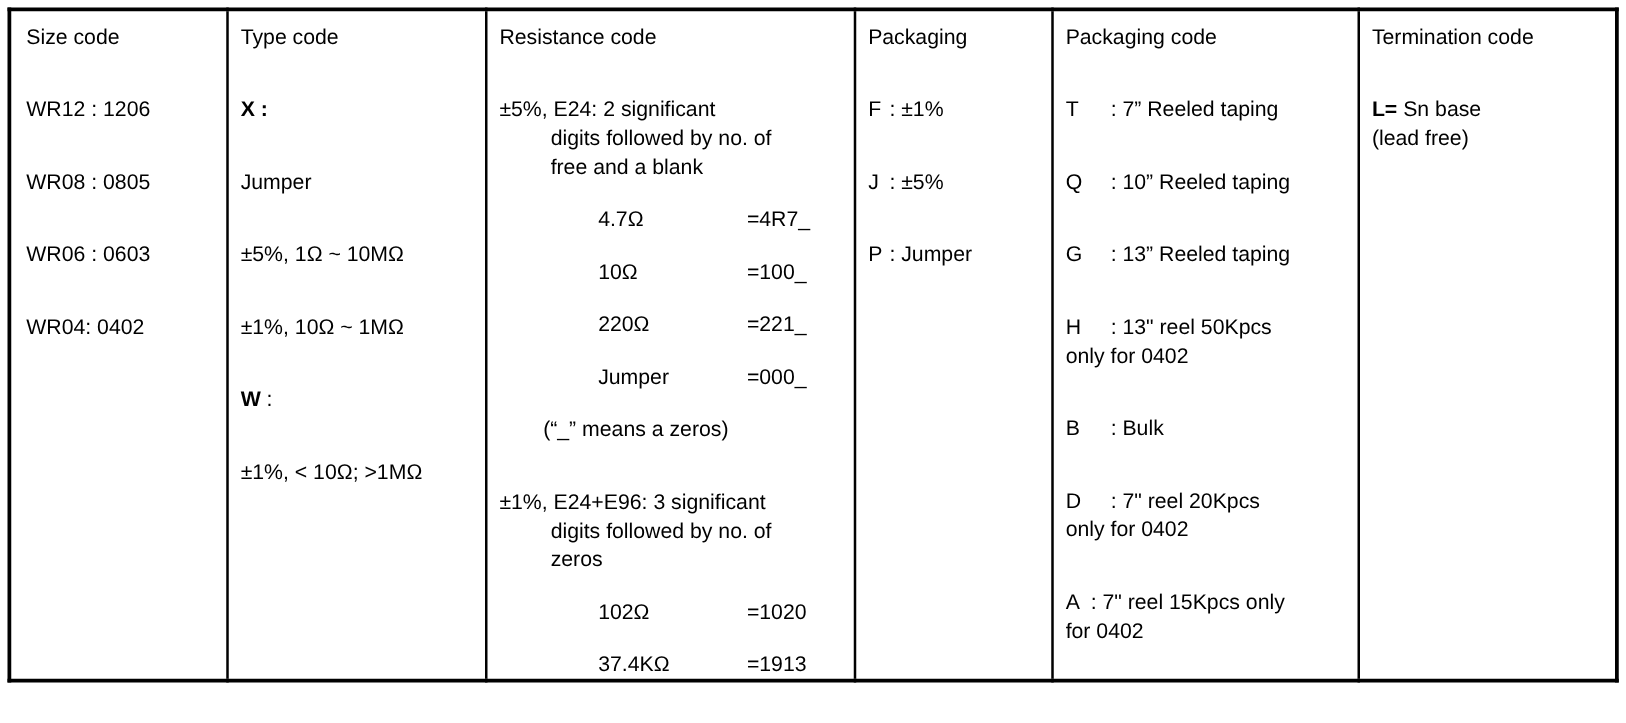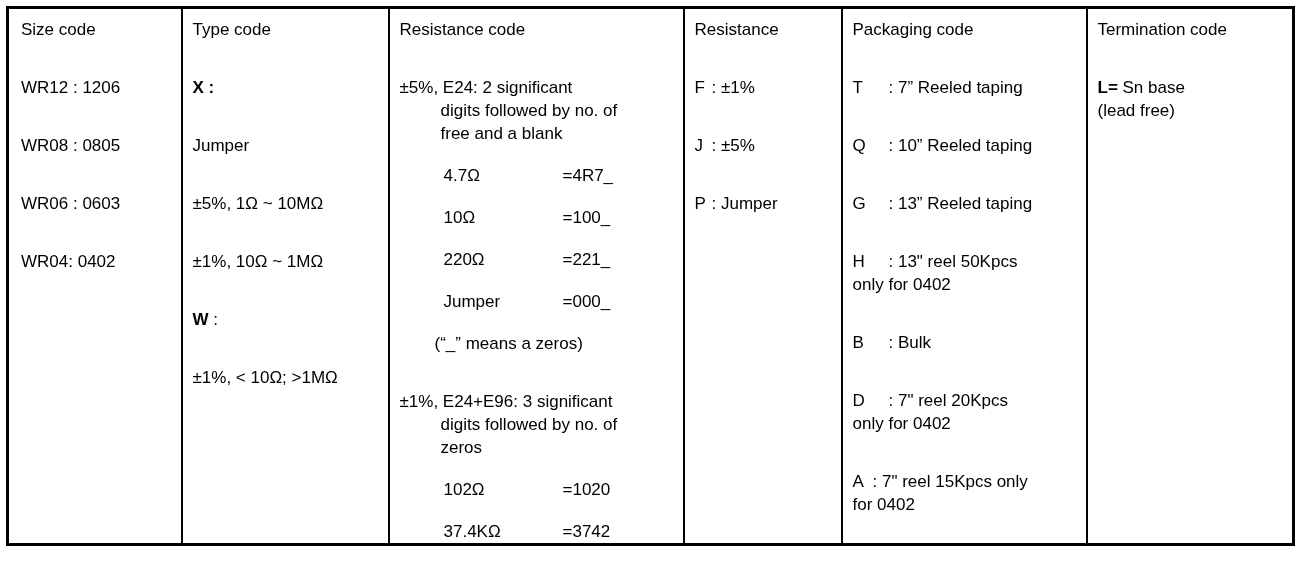--- a/index.html
+++ b/index.html
@@ -41,21 +41,21 @@
     padding: 9px 6px 0 10px;
     font-size: 17px;
     line-height: 23px;
   }
   tr.body-row td.c1 { padding-left: 12px; }
   .col-title { font-weight: normal; }
   .item { margin-top: 35px; }
   .b { font-weight: bold; }
   .cont-indent { padding-left: 41px; }
   .rc-ex { margin-top: 19px; padding-left: 44px; }
-  .rc-ex .lbl { display: inline-block; width: 119px; }
+  .rc-ex .lbl { display: inline-block; width: 119px; margin-left: 35px; }
   .rc-note { margin-top: 19px; padding-left: 35px; }
   .kv .letter { display: inline-block; width: 17px; }
   .pk .letter { display: inline-block; width: 36px; }
   .pk.narrow .letter { width: 20px; }
 </style>
 </head>
 <body>
 
 <table class="pn-table">
   <colgroup>
@@ -100,25 +100,25 @@
       <div class="rc-ex"><span class="lbl">10Ω</span><span>=100_</span></div>
       <div class="rc-ex"><span class="lbl">220Ω</span><span>=221_</span></div>
       <div class="rc-ex"><span class="lbl">Jumper</span><span>=000_</span></div>
       <div class="rc-note">(“_” means a zeros)</div>
       <div class="item">
         <div>±1%, E24+E96: 3 significant</div>
         <div class="cont-indent">digits followed by no. of</div>
         <div class="cont-indent">zeros</div>
       </div>
       <div class="rc-ex"><span class="lbl">102Ω</span><span>=1020</span></div>
-      <div class="rc-ex"><span class="lbl">37.4KΩ</span><span>=3742</span></div>
+      <div class="rc-ex"><span class="lbl">37.4KΩ</span><span>=1913</span></div>
     </td>
 
     <td>
-      <div class="col-title">Resistance</div>
+      <div class="col-title">Packaging</div>
       <div class="item kv"><span class="letter">F</span><span>: ±1%</span></div>
       <div class="item kv"><span class="letter">J</span><span>: ±5%</span></div>
       <div class="item kv"><span class="letter">P</span><span>: Jumper</span></div>
     </td>
 
     <td>
       <div class="col-title">Packaging code</div>
       <div class="item pk"><span class="letter">T</span><span>: 7” Reeled taping</span><div></div></div>
       <div class="item pk"><span class="letter">Q</span><span>: 10” Reeled taping</span><div></div></div>
       <div class="item pk"><span class="letter">G</span><span></span><span>: 13” Reeled taping</span></div>

